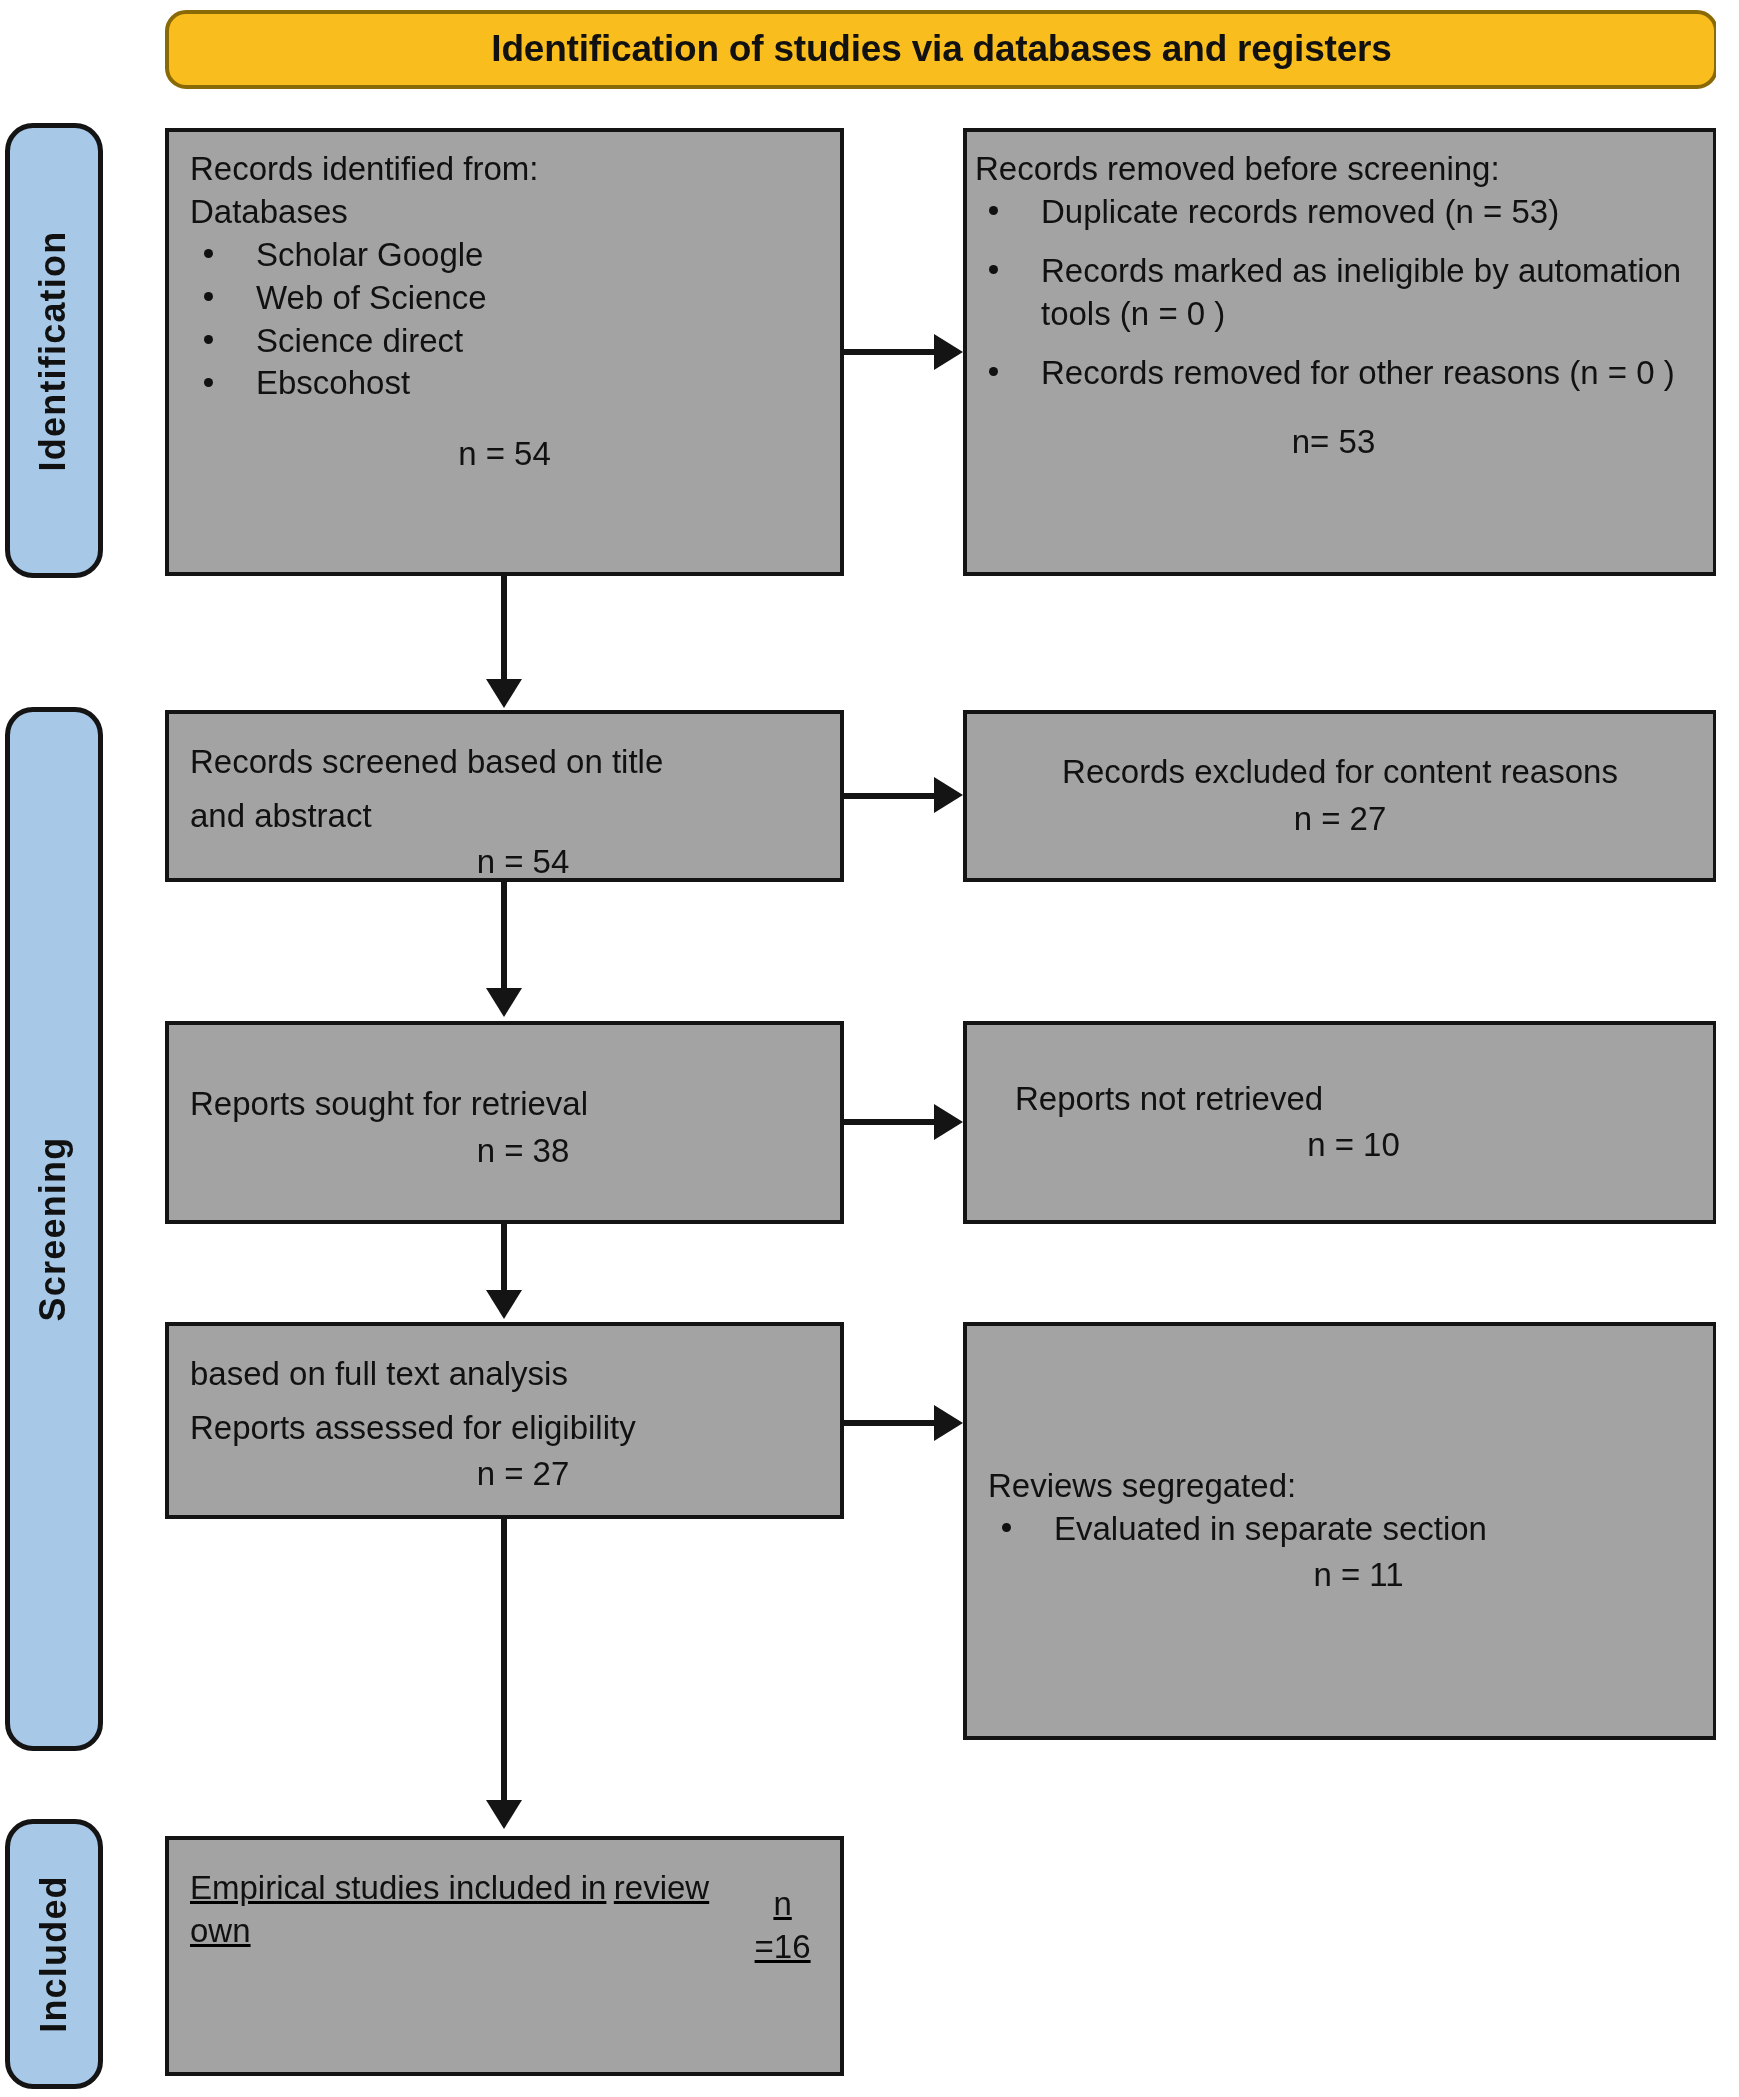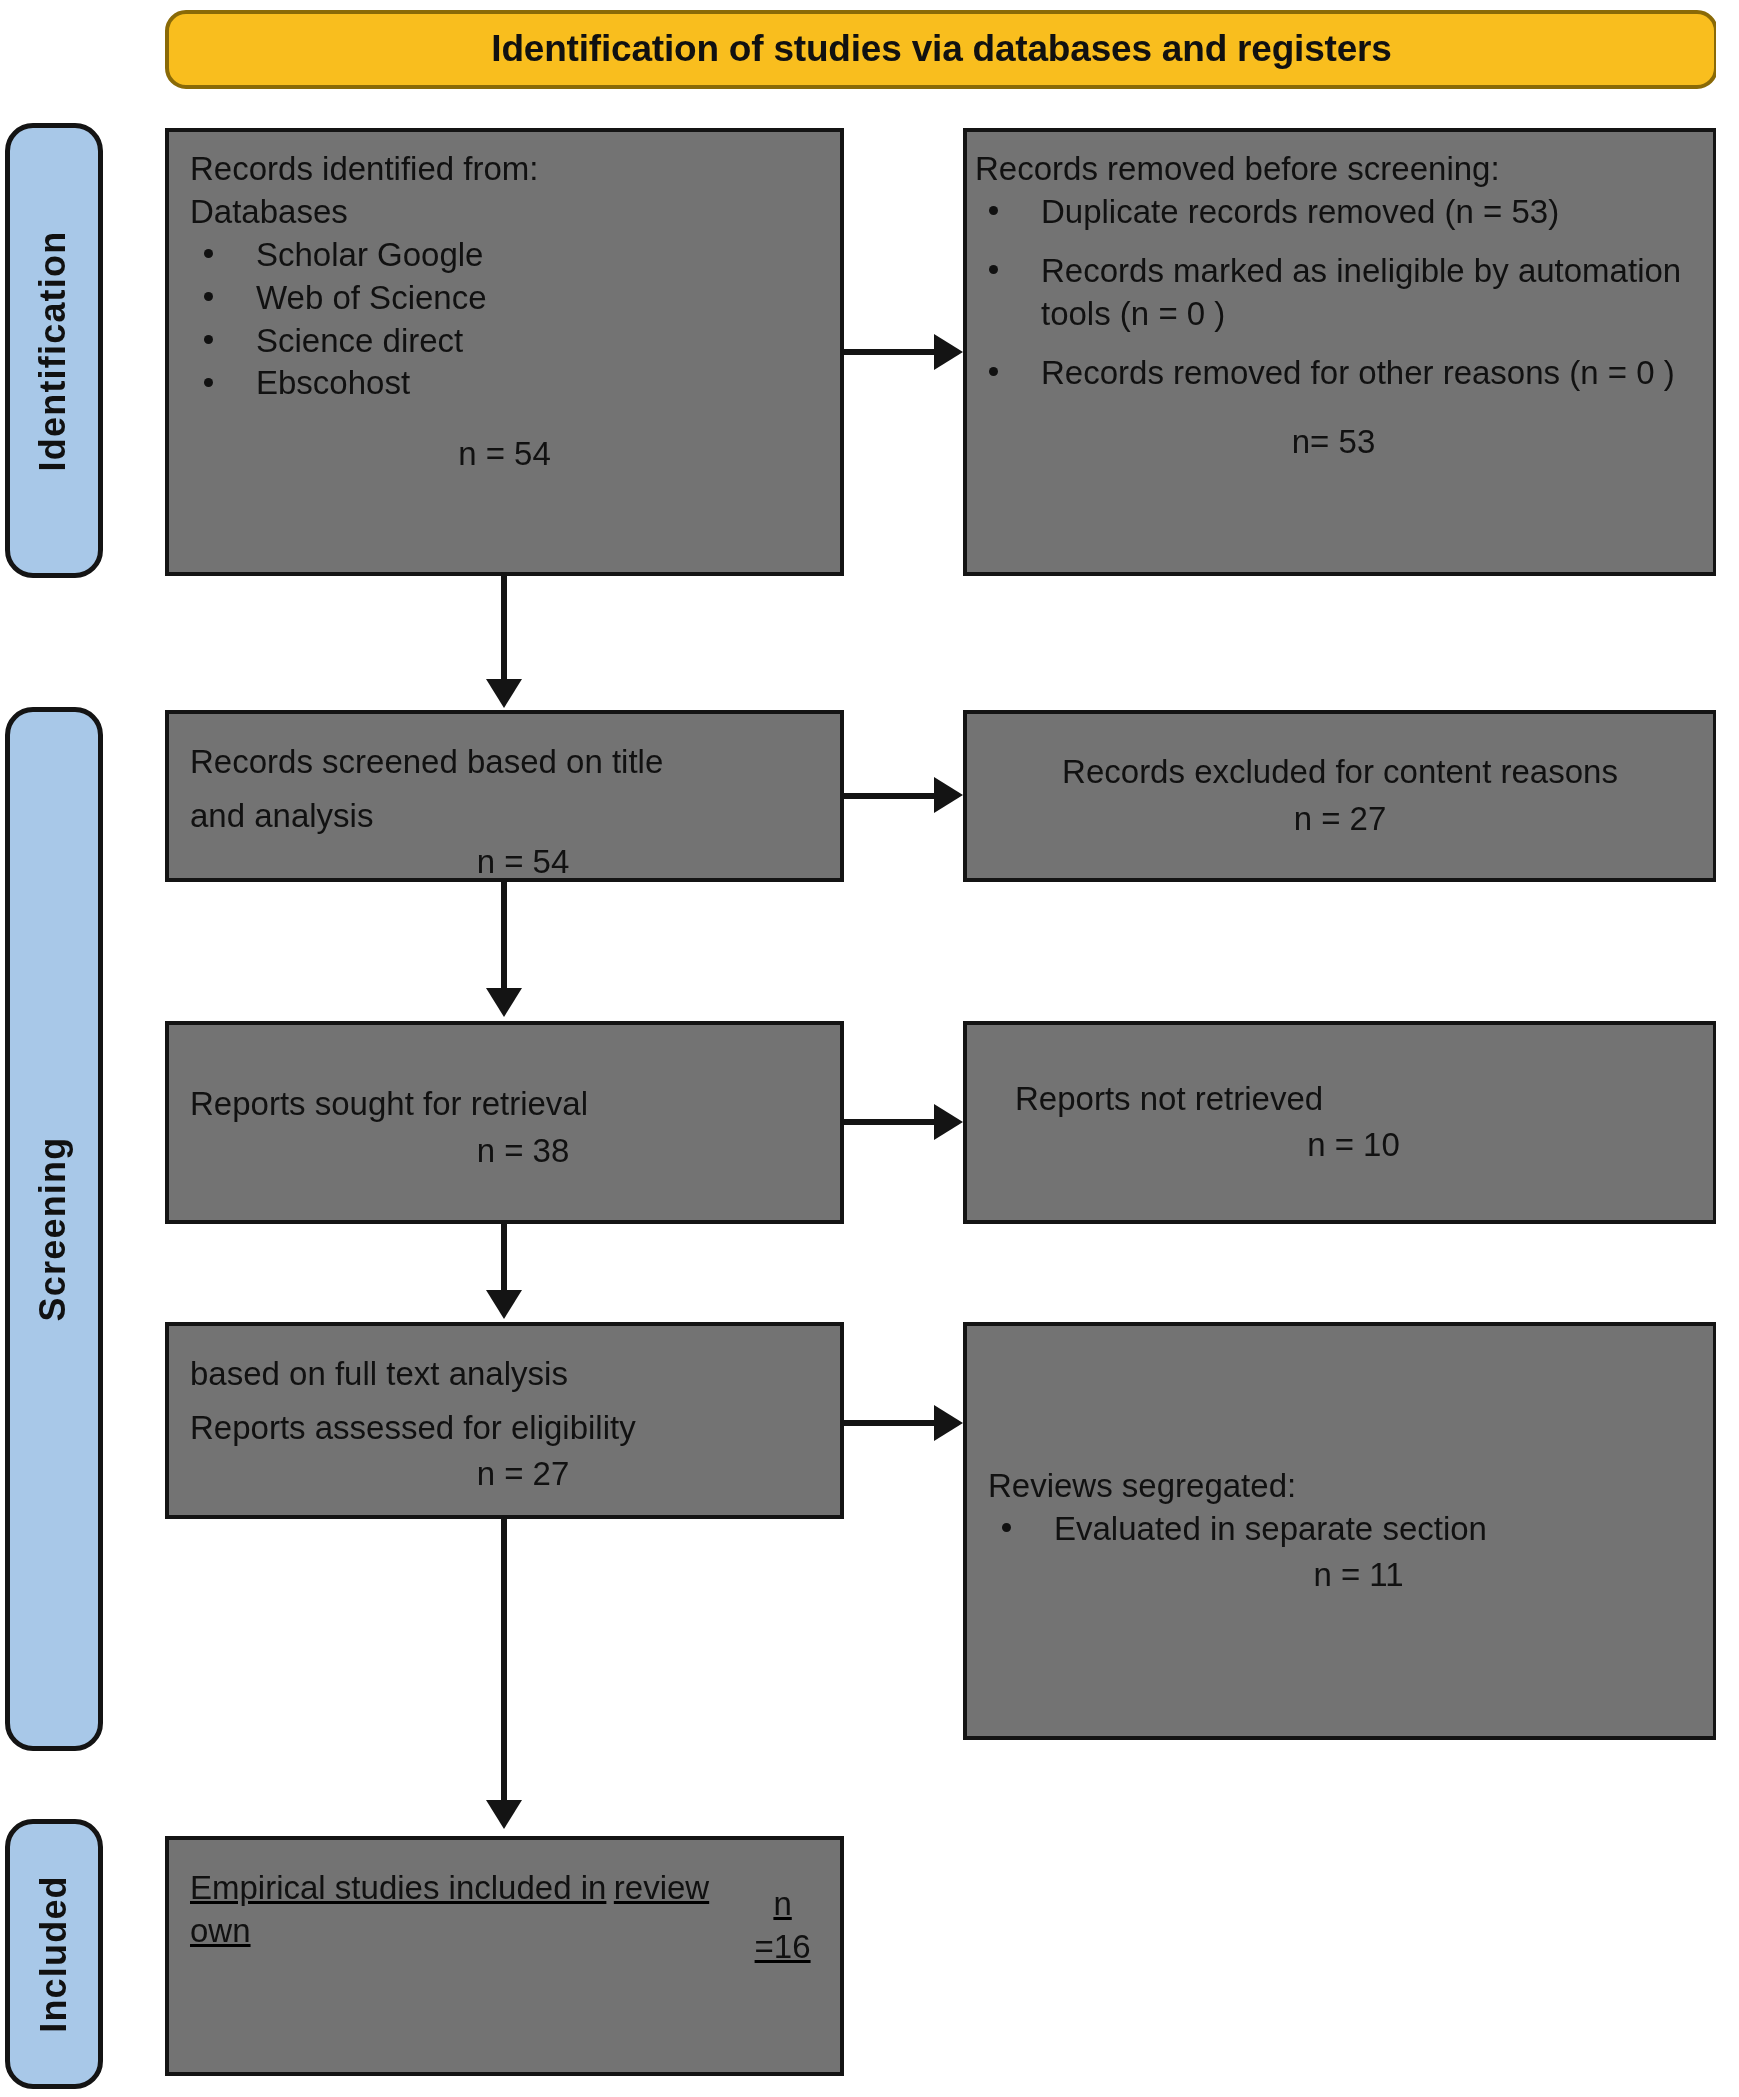--- a/index.html
+++ b/index.html
@@ -60,21 +60,21 @@
     color: #111111;
     letter-spacing: 1.2px;
   }
   #band-identification { left: 4.9px;  top: 123px;  width: 98px; height: 455px; }
   #band-screening     { left: 4.9px;  top: 707px; width: 98px; height: 1044px; }
   #band-included      { left: 4.9px;  top: 1819px; width: 98px; height: 270px; }
 
   
   .flow-box {
     position: absolute;
-    background: #737373;
+    background: #a3a3a3;
     border: 4.9px solid #141414;
     box-sizing: border-box;
     padding: 16px 21px;
   }
   .flow-box .box-text {
     font-size: 33px;
     line-height: 1.30;
     color: #111111;
   }
   .flow-box .box-n {
@@ -238,21 +238,21 @@
     <ul class="bullets spaced">
       <li><span class="dot"></span><span>Duplicate records removed  (n = 53)</span></li>
       <li><span class="dot"></span><span>Records marked as ineligible by automation tools (n = 0 )</span></li>
       <li><span class="dot"></span><span>Records removed for other reasons (n = 0 )</span></li>
     </ul>
     <div class="box-n" style="margin-top:27px;">n= 53</div>
   </div>
 
   <div class="flow-box" id="box-screened">
     <div class="box-text">Records screened based on title</div>
-    <div class="box-text">and analysis</div>
+    <div class="box-text">and abstract</div>
     <div class="box-n left-pad">n = 54</div>
   </div>
 
   <div class="flow-box" id="box-excluded">
     <div class="inner">
       <div class="box-text" style="text-align:center;">Records excluded for content reasons</div>
       <div class="box-n">n = 27</div>
     </div>
   </div>
 

